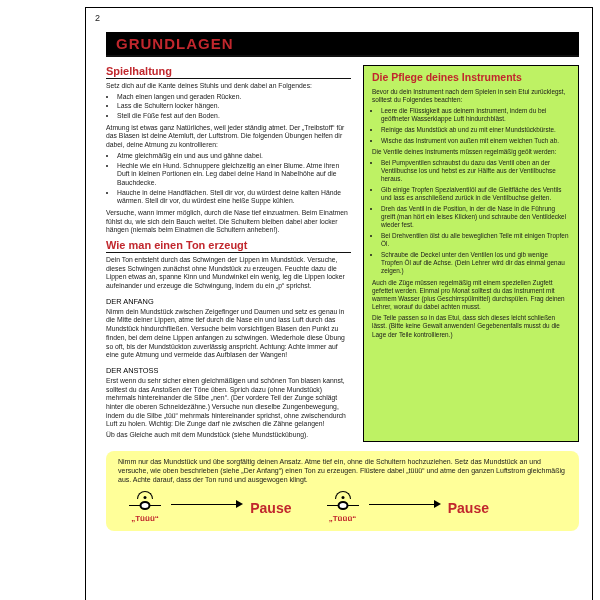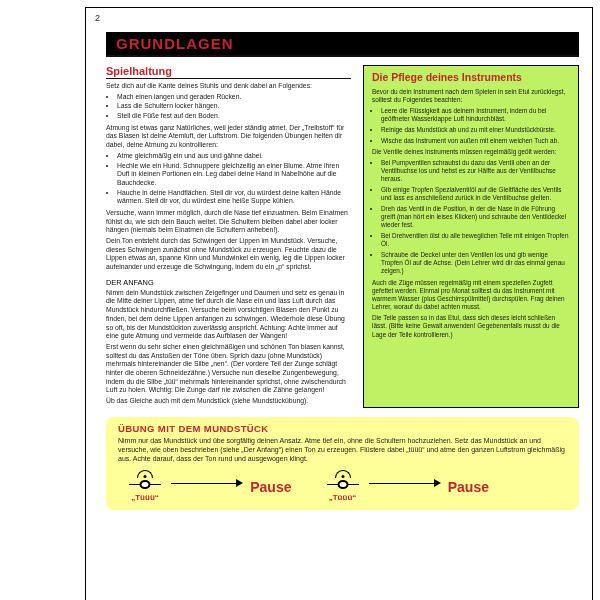--- a/index.html
+++ b/index.html
@@ -104,23 +104,25 @@
           <p>Atmung ist etwas ganz Natürliches, weil jeder ständig atmet. Der „Treibstoff“ für das Blasen ist deine Atemluft, der Luftstrom. Die folgenden Übungen helfen dir dabei, deine Atmung zu kontrollieren:</p>
           <ul>
             <li>Atme gleichmäßig ein und aus und gähne dabei.</li>
             <li>Hechle wie ein Hund. Schnuppere gleichzeitig an einer Blume. Atme ihren Duft in kleinen Portionen ein. Leg dabei deine Hand in Nabelhöhe auf die Bauchdecke.</li>
             <li>Hauche in deine Handflächen. Stell dir vor, du würdest deine kalten Hände wärmen. Stell dir vor, du würdest eine heiße Suppe kühlen.</li>
           </ul>
           <p>Versuche, wann immer möglich, durch die Nase tief einzuatmen. Beim Einatmen fühlst du, wie sich dein Bauch weitet. Die Schultern bleiben dabei aber locker hängen (niemals beim Einatmen die Schultern anheben!).</p>
         </div>
 
         <div>
+          <h2 class="sec-head">Wie man einen Ton erzeugt</h2>
           <p>Dein Ton entsteht durch das Schwingen der Lippen im Mundstück. Versuche, dieses Schwingen zunächst ohne Mundstück zu erzeugen. Feuchte dazu die Lippen etwas an, spanne Kinn und Mundwinkel ein wenig, leg die Lippen locker aufeinander und erzeuge die Schwingung, indem du ein „p“ sprichst.</p>
           <div class="sub-head">DER ANFANG</div>
           <p>Nimm dein Mundstück zwischen Zeigefinger und Daumen und setz es genau in die Mitte deiner Lippen, atme tief durch die Nase ein und lass Luft durch das Mundstück hindurchfließen. Versuche beim vorsichtigen Blasen den Punkt zu finden, bei dem deine Lippen anfangen zu schwingen. Wiederhole diese Übung so oft, bis der Mundstückton zuverlässig anspricht. Achtung: Achte immer auf eine gute Atmung und vermeide das Aufblasen der Wangen!</p>
+          <div class="sub-head">DER ANSTOSS</div>
           <p>Erst wenn du sehr sicher einen gleichmäßigen und schönen Ton blasen kannst, solltest du das Anstoßen der Töne üben. Sprich dazu (ohne Mundstück) mehrmals hintereinander die Silbe „nen“. (Der vordere Teil der Zunge schlägt hinter die oberen Schneidezähne.) Versuche nun dieselbe Zungenbewegung, indem du die Silbe „tüü“ mehrmals hintereinander sprichst, ohne zwischendurch Luft zu holen. Wichtig: Die Zunge darf nie zwischen die Zähne gelangen!</p>
           <p>Üb das Gleiche auch mit dem Mundstück (siehe Mundstückübung).</p>
         </div>
 
       </div>
 
       <aside class="care-box">
         <h3>Die Pflege deines Instruments</h3>
         <p>Bevor du dein Instrument nach dem Spielen in sein Etui zurücklegst, solltest du Folgendes beachten:</p>
         <ul>
@@ -136,21 +138,20 @@
           <li>Bei Drehventilen ölst du alle beweglichen Teile mit einigen Tropfen Öl.</li>
           <li>Schraube die Deckel unter den Ventilen los und gib wenige Tropfen Öl auf die Achse. (Dein Lehrer wird dir das einmal genau zeigen.)</li>
         </ul>
         <p>Auch die Züge müssen regelmäßig mit einem speziellen Zugfett gefettet werden. Einmal pro Monat solltest du das Instrument mit warmem Wasser (plus Geschirrspülmittel) durchspülen. Frag deinen Lehrer, worauf du dabei achten musst.</p>
         <p>Die Teile passen so in das Etui, dass sich dieses leicht schließen lässt. (Bitte keine Gewalt anwenden! Gegebenenfalls musst du die Lage der Teile kontrollieren.)</p>
       </aside>
 
     </div>
 
     <div class="exercise-box">
-      <h3>ÜBUNG MIT DEM MUNDSTÜCK</h3>
       <p class="ex-text">Nimm nur das Mundstück und übe sorgfältig deinen Ansatz. Atme tief ein, ohne die Schultern hochzuziehen. Setz das Mundstück an und versuche, wie oben beschrieben (siehe „Der Anfang“) einen Ton zu erzeugen. Flüstere dabei „tüüü“ und atme den ganzen Luftstrom gleichmäßig aus. Achte darauf, dass der Ton rund und ausgewogen klingt.</p>
       <div class="ex-row">
 
         <div class="note-group">
           <div class="fermata"></div>
           <div class="note-stack">
             <div class="note-line"></div>
             <div class="note-circle"></div>
           </div>
           <div class="note-label">„Tüüü“</div>

